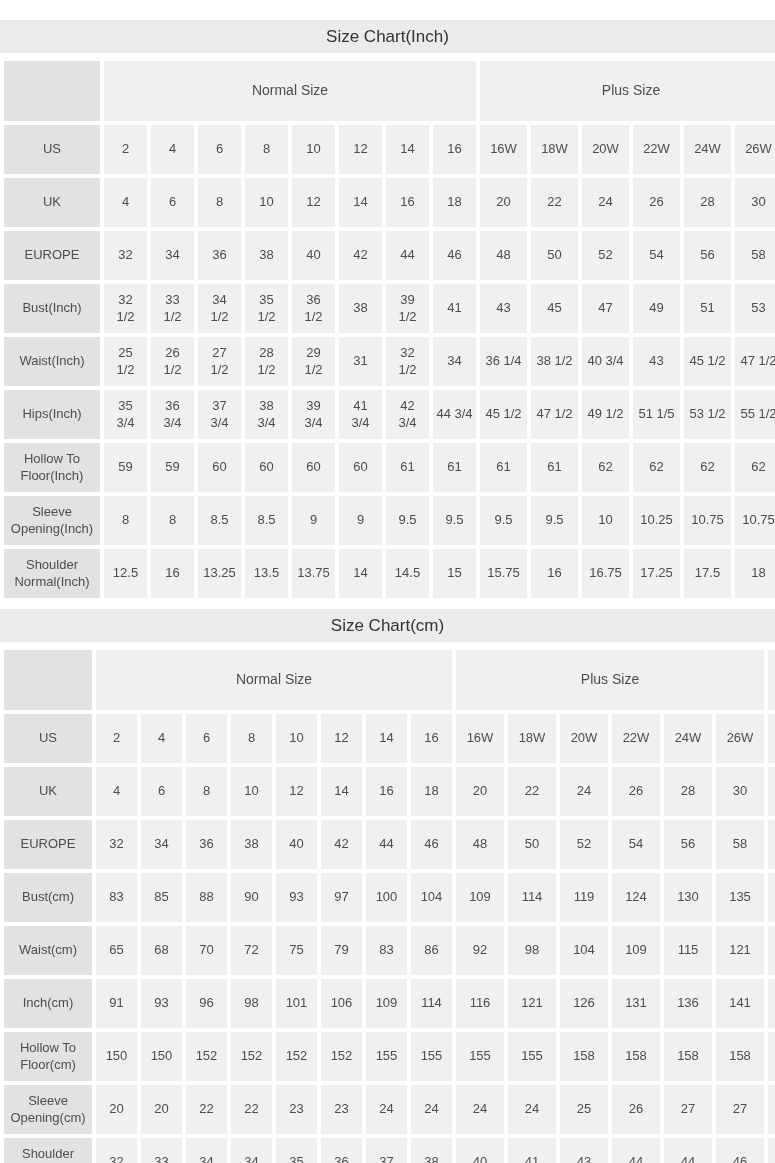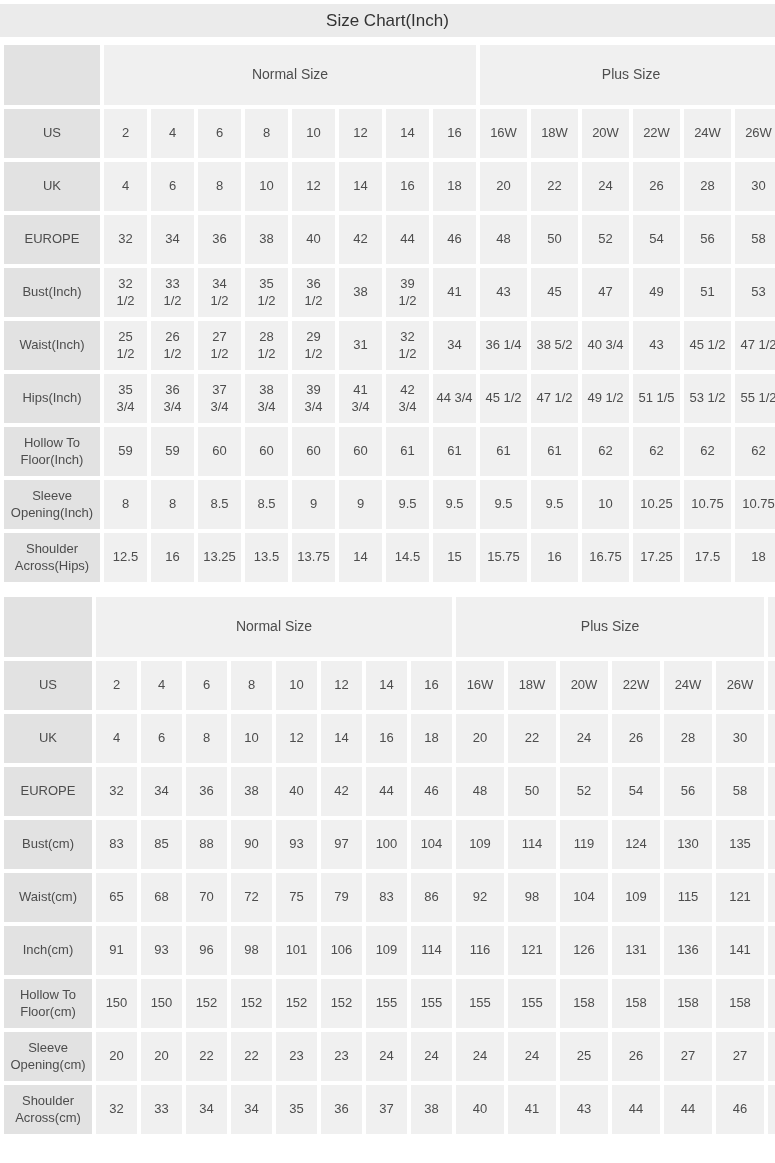--- a/index.html
+++ b/index.html
@@ -2,21 +2,21 @@
 <html><head>
 <meta charset="utf-8">
 <style>
   html, body { margin: 0; padding: 0; }
   body {
     width: 775px; height: 1163px; overflow: hidden;
     background: var(--page-bg, #ffffff);
     font-family: "Liberation Sans", sans-serif;
   }
   .section { }
-  .section-first { padding-top: 4px; }
+  .section-first { padding-top: 20px; }
   .section-second { margin-top: 7px; }
   .section-title {
     height: 33px; line-height: 33px;
     text-align: center;
     font-size: 17px;
     color: var(--title-text, #333333);
     background: var(--title-bg, #ebebeb);
     margin-bottom: 4px;
   }
   table.size-table {
@@ -152,21 +152,21 @@
 1/2</td>
           <td class="cell">28
 1/2</td>
           <td class="cell">29
 1/2</td>
           <td class="cell">31</td>
           <td class="cell">32
 1/2</td>
           <td class="cell">34</td>
           <td class="cell">36 1/4</td>
-          <td class="cell">38 5/2</td>
+          <td class="cell">38 1/2</td>
           <td class="cell">40 3/4</td>
           <td class="cell">43</td>
           <td class="cell">45 1/2</td>
           <td class="cell">47 1/2</td>
         </tr>
         <tr>
           <td class="rowlabel">Hips(Inch)</td>
           <td class="cell">35
 3/4</td>
           <td class="cell">36
@@ -217,41 +217,42 @@
           <td class="cell">9.5</td>
           <td class="cell">9.5</td>
           <td class="cell">9.5</td>
           <td class="cell">9.5</td>
           <td class="cell">10</td>
           <td class="cell">10.25</td>
           <td class="cell">10.75</td>
           <td class="cell">10.75</td>
         </tr>
         <tr>
-          <td class="rowlabel">Shoulder Across(Hips)</td>
+          <td class="rowlabel">Shoulder Normal(Inch)</td>
           <td class="cell">12.5</td>
           <td class="cell">16</td>
           <td class="cell">13.25</td>
           <td class="cell">13.5</td>
           <td class="cell">13.75</td>
           <td class="cell">14</td>
           <td class="cell">14.5</td>
           <td class="cell">15</td>
           <td class="cell">15.75</td>
           <td class="cell">16</td>
           <td class="cell">16.75</td>
           <td class="cell">17.25</td>
           <td class="cell">17.5</td>
           <td class="cell">18</td>
         </tr>
       </tbody>
     </table>
 </div>
 
 <div class="section section-second">
+  <div class="section-title">Size Chart(cm)</div>
   <table class="size-table" style="width: 812px;">
       <colgroup>
         <col style="width: 88px;">
         <col style="width: 41px;">
         <col style="width: 41px;">
         <col style="width: 41px;">
         <col style="width: 41px;">
         <col style="width: 41px;">
         <col style="width: 41px;">
         <col style="width: 41px;">

